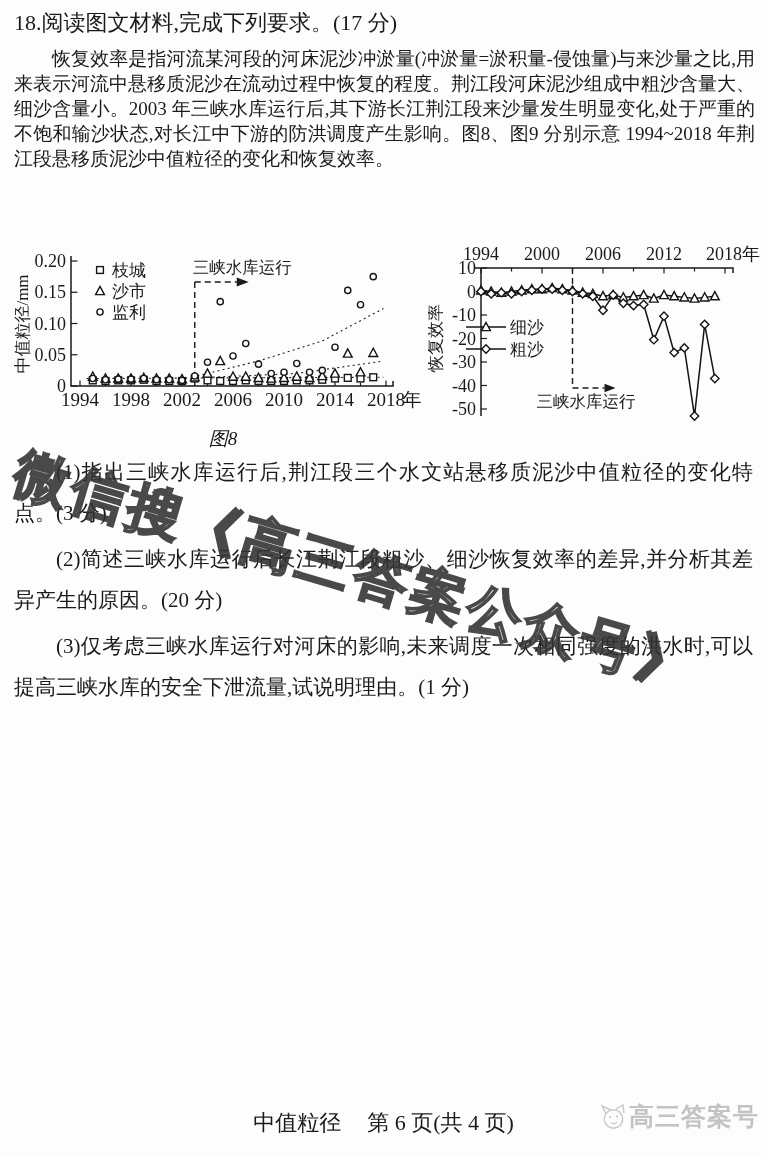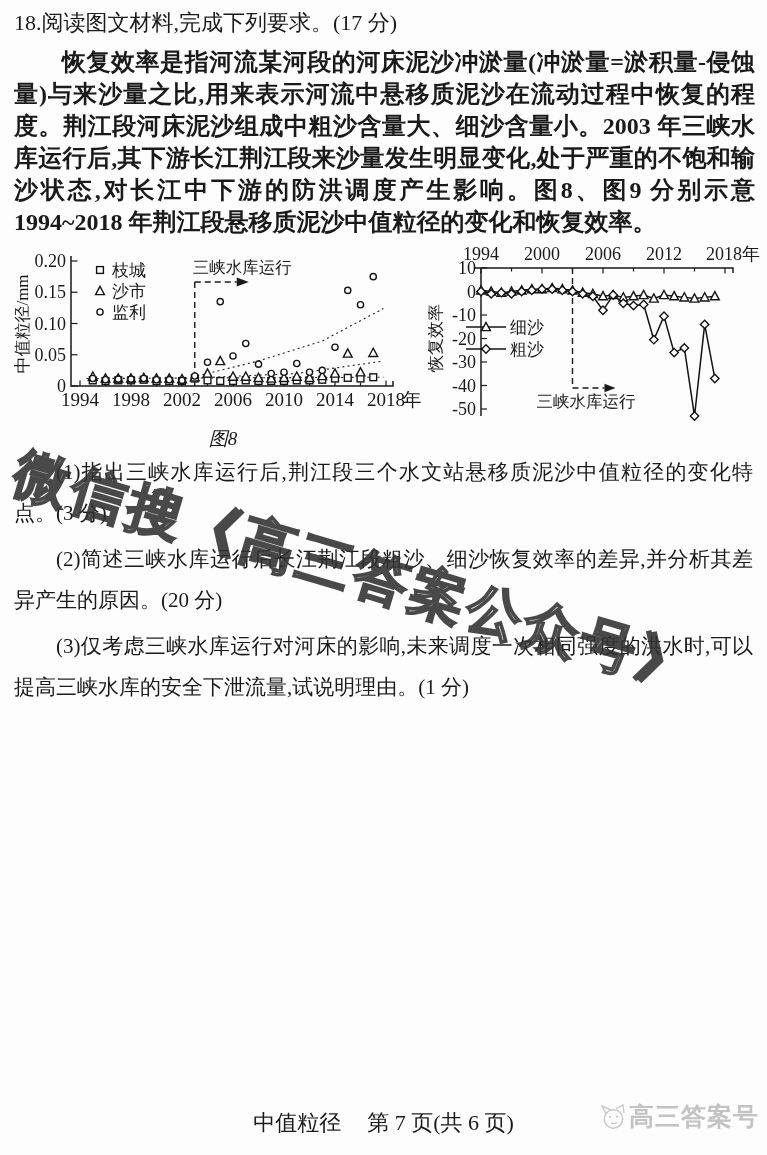--- a/index.html
+++ b/index.html
@@ -3,21 +3,21 @@
 <meta charset="utf-8">
 <style>
   html,body{margin:0;padding:0;background:#e8e8e8;}
   .page{
     position:relative;width:767px;height:1155px;margin:0 auto;background:#fdfdfd;
     font-family:"Liberation Serif","DejaVu Serif",serif;color:#1a1a1a;overflow:hidden;
   }
   .q-head{position:absolute;left:14px;top:8px;margin:0;font-size:22px;white-space:nowrap;}
   .passage{
     position:absolute;left:14px;right:12px;top:46px;margin:0;
-    font-size:24px;line-height:32px;text-align:justify;text-indent:2em;font-weight:bold;
+    font-size:19px;line-height:25px;text-align:justify;text-indent:2em;
   }
   figure{position:absolute;margin:0;}
   .fig8{left:8px;top:246px;width:430px;}
   .fig9{left:428px;top:240px;width:339px;}
   figcaption{text-align:center;font-size:19px;margin-top:2px;font-style:italic;}
   svg{display:block;}
   svg text{font-family:"Liberation Serif","DejaVu Serif",serif;fill:#1a1a1a;}
   .ax{stroke:#1a1a1a;stroke-width:1.5;fill:none;}
   .tick{stroke:#1a1a1a;stroke-width:1.2;}
   .mk{fill:#ffffff;stroke:#141414;stroke-width:1.4;}
@@ -269,21 +269,21 @@
 
   <div class="questions">
     <p>(1)指出三峡水库运行后,荆江段三个水文站悬移质泥沙中值粒径的变化特点。(3 分)</p>
     <p>(2)简述三峡水库运行后长江荆江段粗沙、细沙恢复效率的差异,并分析其差异产生的原因。(20 分)</p>
     <p>(3)仅考虑三峡水库运行对河床的影响,未来调度一次相同强度的洪水时,可以提高三峡水库的安全下泄流量,试说明理由。(1 分)</p>
   </div>
 
   <div class="watermark">微信搜《高三答案公众号》</div>
 
   <div class="footer">
-    <span>中值粒径</span><span class="gap"></span><span>第 7 页(共 6 页)</span>
+    <span>中值粒径</span><span class="gap"></span><span>第 6 页(共 4 页)</span>
   </div>
 
   <div class="brand">
     <span>
       <svg width="30" height="28" viewBox="0 0 30 28" fill="none">
         <path d="M7,11 L3,3 L12,7" stroke="#c8c8c8" stroke-width="1.4"></path>
         <path d="M17,6 L24,2 L25,10" stroke="#c8c8c8" stroke-width="1.4"></path>
         <circle cx="14.5" cy="16" r="9.2" stroke="#c8c8c8" stroke-width="1.4"></circle>
         <circle cx="11" cy="14" r="1.1" fill="#c8c8c8"></circle>
         <circle cx="18" cy="13.5" r="1.1" fill="#c8c8c8"></circle>

